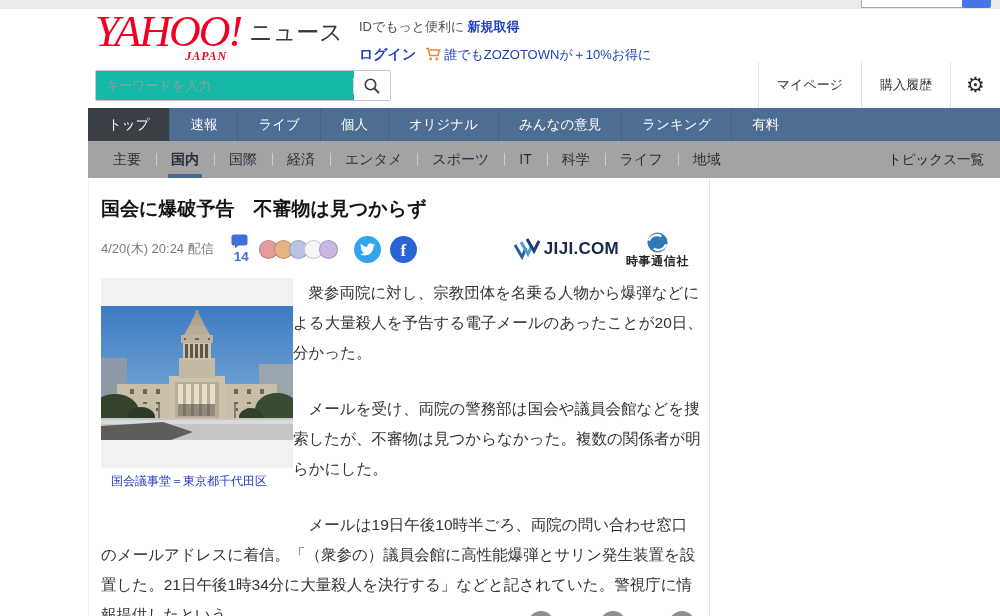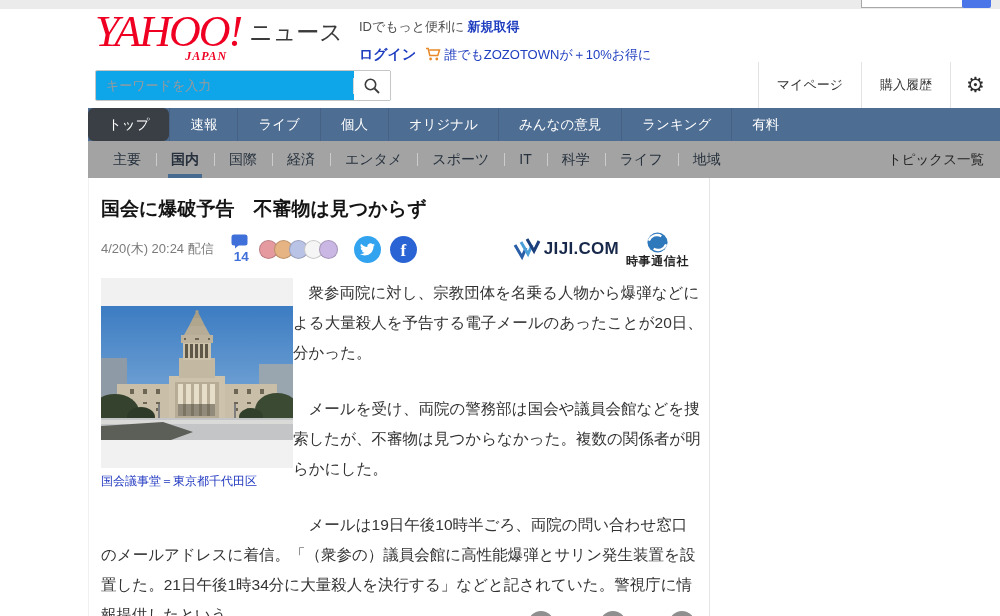--- a/index.html
+++ b/index.html
@@ -19,21 +19,21 @@
   .logo .japan { font-family:"Liberation Serif","DejaVu Serif",serif; font-style:italic; font-weight:bold; font-size:12px; letter-spacing:1px; text-align:right; padding-right:14px; margin-top:-4px; }
   .logo-suffix { font-size:23px; font-weight:500; color:#3a3a3a; margin-left:8px; margin-top:-6px; }
   .promo { margin-left:16px; font-size:13px; line-height:17px; margin-top:-2px; }
   .promo .ln { display:flex; align-items:center; gap:3px;margin-top:11px; }
   .muted { color:#4e4e4e; }
   .blue-link { color:#1e3dbf; cursor:pointer; }
   .blue-bold { color:#1e3dbf; font-weight:bold; cursor:pointer; }
   .login { font-size:14px; margin-right:6px; }
   
   .searchrow { position:absolute; left:88px; top:62px; right:0; height:46px; background:#fff; }
-  .srch { position:absolute; left:7px; top:8px; width:296px; height:31px; border:1px solid #c6c6c6; border-radius:2px; display:flex; align-items:center; background:#0ea5e9; }
+  .srch { position:absolute; left:7px; top:8px; width:296px; height:31px; border:1px solid #c6c6c6; border-radius:2px; display:flex; align-items:center; background:#14b8a6; }
   .srch input { flex:1; border:none; outline:none; font-size:13px; padding:0 10px; color:#333; background:transparent; font-family:inherit; }
   .srch input::placeholder { color:#9a9a9a; }
   .srch .vsep { width:1px; height:16px; background:#d8d8d8; }
   .srch .magbtn { width:36px; height:29px; background:#fff; border:none; cursor:pointer; display:flex; align-items:center; justify-content:center; }
   .hcells { position:absolute; right:0; top:0; height:46px; display:flex; }
   .hcell { min-width:70px; padding:0 18px; display:flex; align-items:center; justify-content:center; font-size:13px; color:#333; border-left:1px solid #e2e2e2; cursor:pointer; }
   .hcell.gear { min-width:50px; font-size:21px; color:#2e2e2e; padding:0 14px; }
   
   .nav { position:absolute; left:88px; top:108px; right:0; height:33px; display:flex; }
   .tab { padding:0 20px; line-height:33px; color:#fff; font-size:13.5px; cursor:pointer; border-left:1px solid rgba(0,0,0,0.10); white-space:nowrap; }
@@ -59,21 +59,21 @@
   .sns { display:flex; gap:9px; margin-left:16px; }
   .snsbtn { width:27px; height:27px; border-radius:50%; display:flex; align-items:center; justify-content:center; cursor:pointer; }
   .fb-f { color:#fff; font-weight:bold; font-size:17px; font-family:"Liberation Serif","DejaVu Serif",serif; margin-top:3px; }
   .jiji { margin-left:auto; margin-right:14px; display:flex; align-items:center; cursor:pointer; }
   .jiji-name { font-size:17px; font-weight:800; letter-spacing:0.3px; margin-left:2px; }
   .agency { display:flex; flex-direction:column; align-items:center; margin-left:7px; margin-top:2px; }
   .agency .aname { font-size:12px; font-weight:bold; color:#222; letter-spacing:0.6px; margin-top:-1px; }
   
   .body-text { margin-top:15px; font-size:15.5px; line-height:30px; color:#333; }
   .body-text p { margin:0 0 26px 0; }
-  figure { float:left; width:176px; margin:0 16px 44px 0; }
+  figure { float:left; width:176px; margin:0 16px 44px 0;text-align:center; }
   .imgbox { width:192px; height:190px; background:#f1f1f1; display:flex; align-items:center; cursor:pointer; }
   figcaption { margin-top:5px; font-size:12px; line-height:17px; cursor:pointer; }
   
   .rxn { position:absolute; width:26px; height:26px; border-radius:50%; background:#8f8f8f; top:433px; cursor:pointer; }
 </style>
 <style>.sitem.active::after{background:#46698f;}</style></head>
 <body>
 
 <div class="topstrip">
   <div class="top-input"></div>
@@ -119,21 +119,21 @@
     </button>
   </div>
   <div class="hcells">
     <div class="hcell">マイページ</div>
     <div class="hcell">購入履歴</div>
     <div class="hcell gear">⚙</div>
   </div>
 </div>
 
 <div class="nav" style="background: rgb(78, 109, 146);">
-  <div class="tab active" style="background: rgb(58, 63, 70); border-radius: 6px;">トップ</div>
+  <div class="tab active" style="background: rgb(58, 63, 70);">トップ</div>
   <div class="tab">速報</div>
   <div class="tab">ライブ</div>
   <div class="tab">個人</div>
   <div class="tab">オリジナル</div>
   <div class="tab">みんなの意見</div>
   <div class="tab">ランキング</div>
   <div class="tab">有料</div>
 </div>
 
 <div class="subnav">

